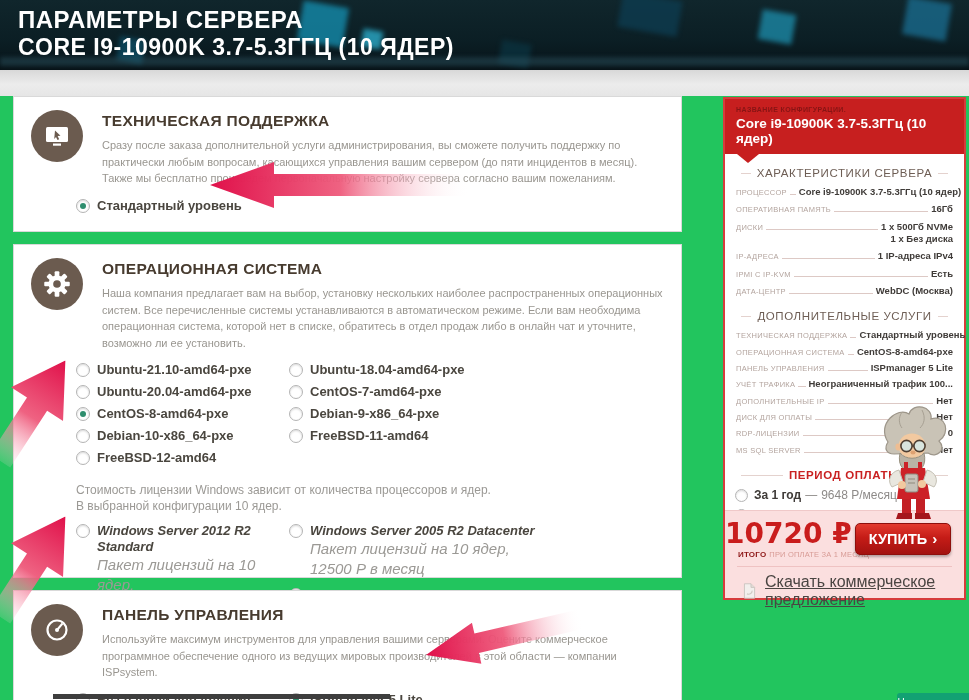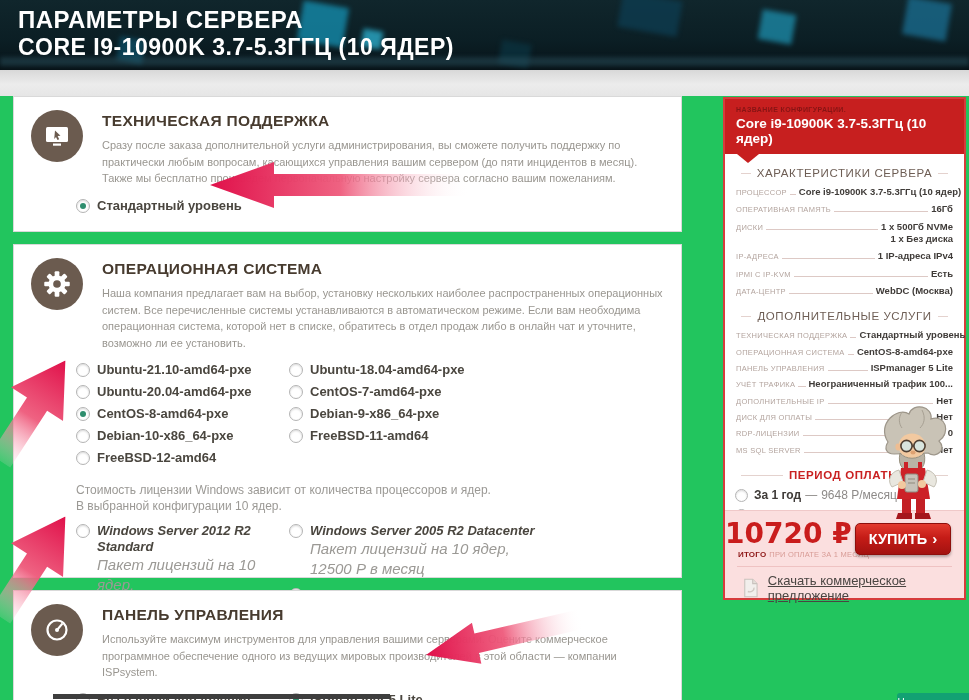--- a/index.html
+++ b/index.html
@@ -82,21 +82,21 @@
   .price{margin:9px 0 0 0;font-size:28px;font-weight:bold;color:#c91d1d;font-family:"DejaVu Sans",sans-serif;line-height:1;}
   .total-line{margin:2px 0 0 13px;font-size:7.5px;color:#d89b95;letter-spacing:.2px;}
   .total-line b{color:#8d1616;font-size:8px;margin-right:3px;}
   .buy{position:absolute;right:13px;top:12px;width:96px;height:32px;border:1px solid #8e0f0c;border-radius:5px;
        background:linear-gradient(180deg,#e23a2e 0%,#c51c17 45%,#a31210 100%);color:#fff;font-weight:bold;
        font-size:14.5px;font-family:inherit;box-shadow:0 2px 3px rgba(0,0,0,.3);
        display:flex;align-items:center;justify-content:center;gap:5px;cursor:pointer;}
   .buy .chev{font-size:15px;margin-top:-2px;}
   .fdivider{position:absolute;left:12px;right:12px;top:55px;border-top:1px solid #efc2c2;}
   .dl{position:absolute;left:18px;top:62px;display:flex;align-items:center;gap:9px;}
-  .dl a{font-size:13px;color:#4a4542;text-decoration:underline;}
+  .dl a{font-size:16px;color:#4a4542;text-decoration:underline;}
 
   .mascot{position:absolute;right:2px;top:305px;width:110px;height:120px;z-index:3;}
 
   
   .wbar{position:absolute;left:53px;top:694px;width:337px;height:5px;background:#3e3e3e;}
   .contact{position:absolute;left:897px;top:682px;width:72px;height:18px;background:#12a173;color:#fff;
            font-size:10px;display:flex;align-items:center;justify-content:center;border-radius:3px 0 0 0;cursor:pointer;margin-top:11px;}
 </style>
 </head>
 <body>

